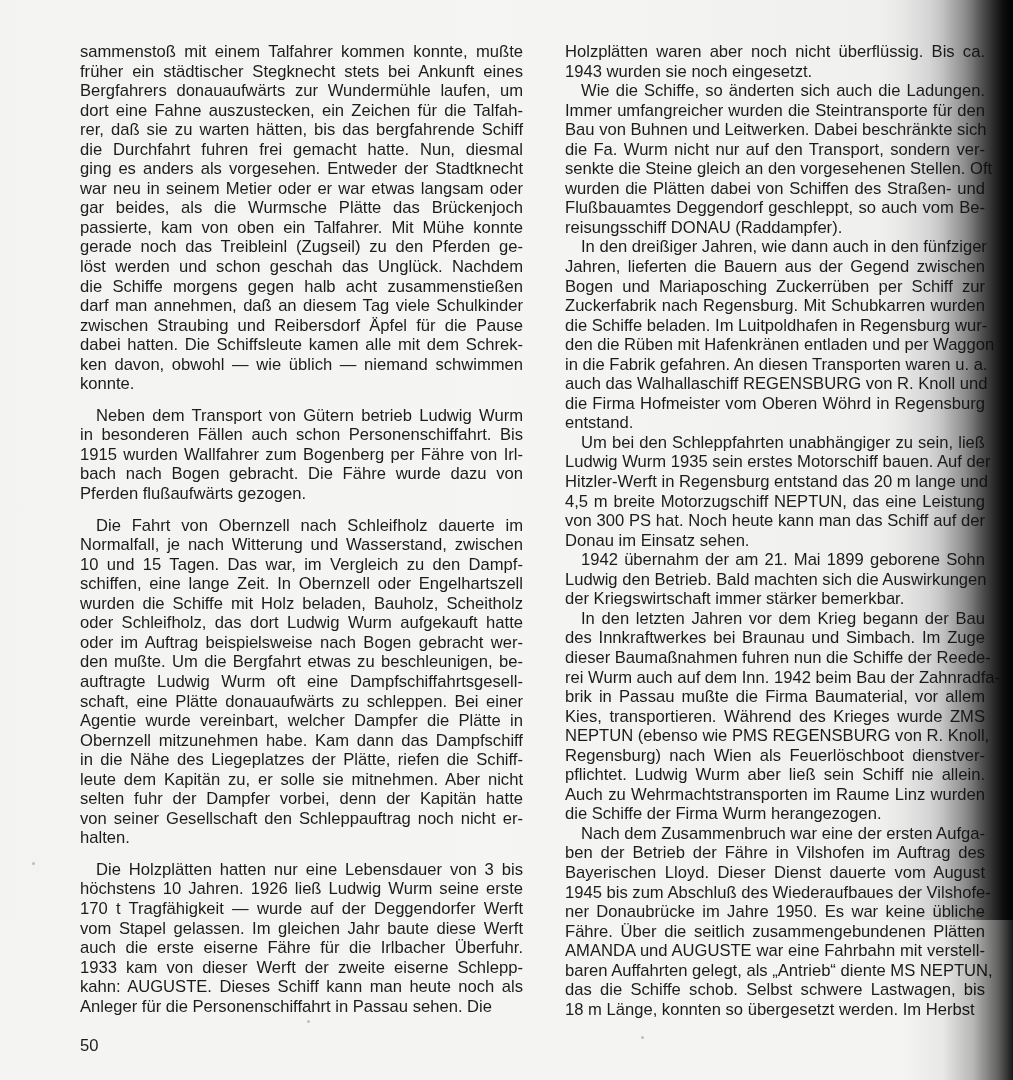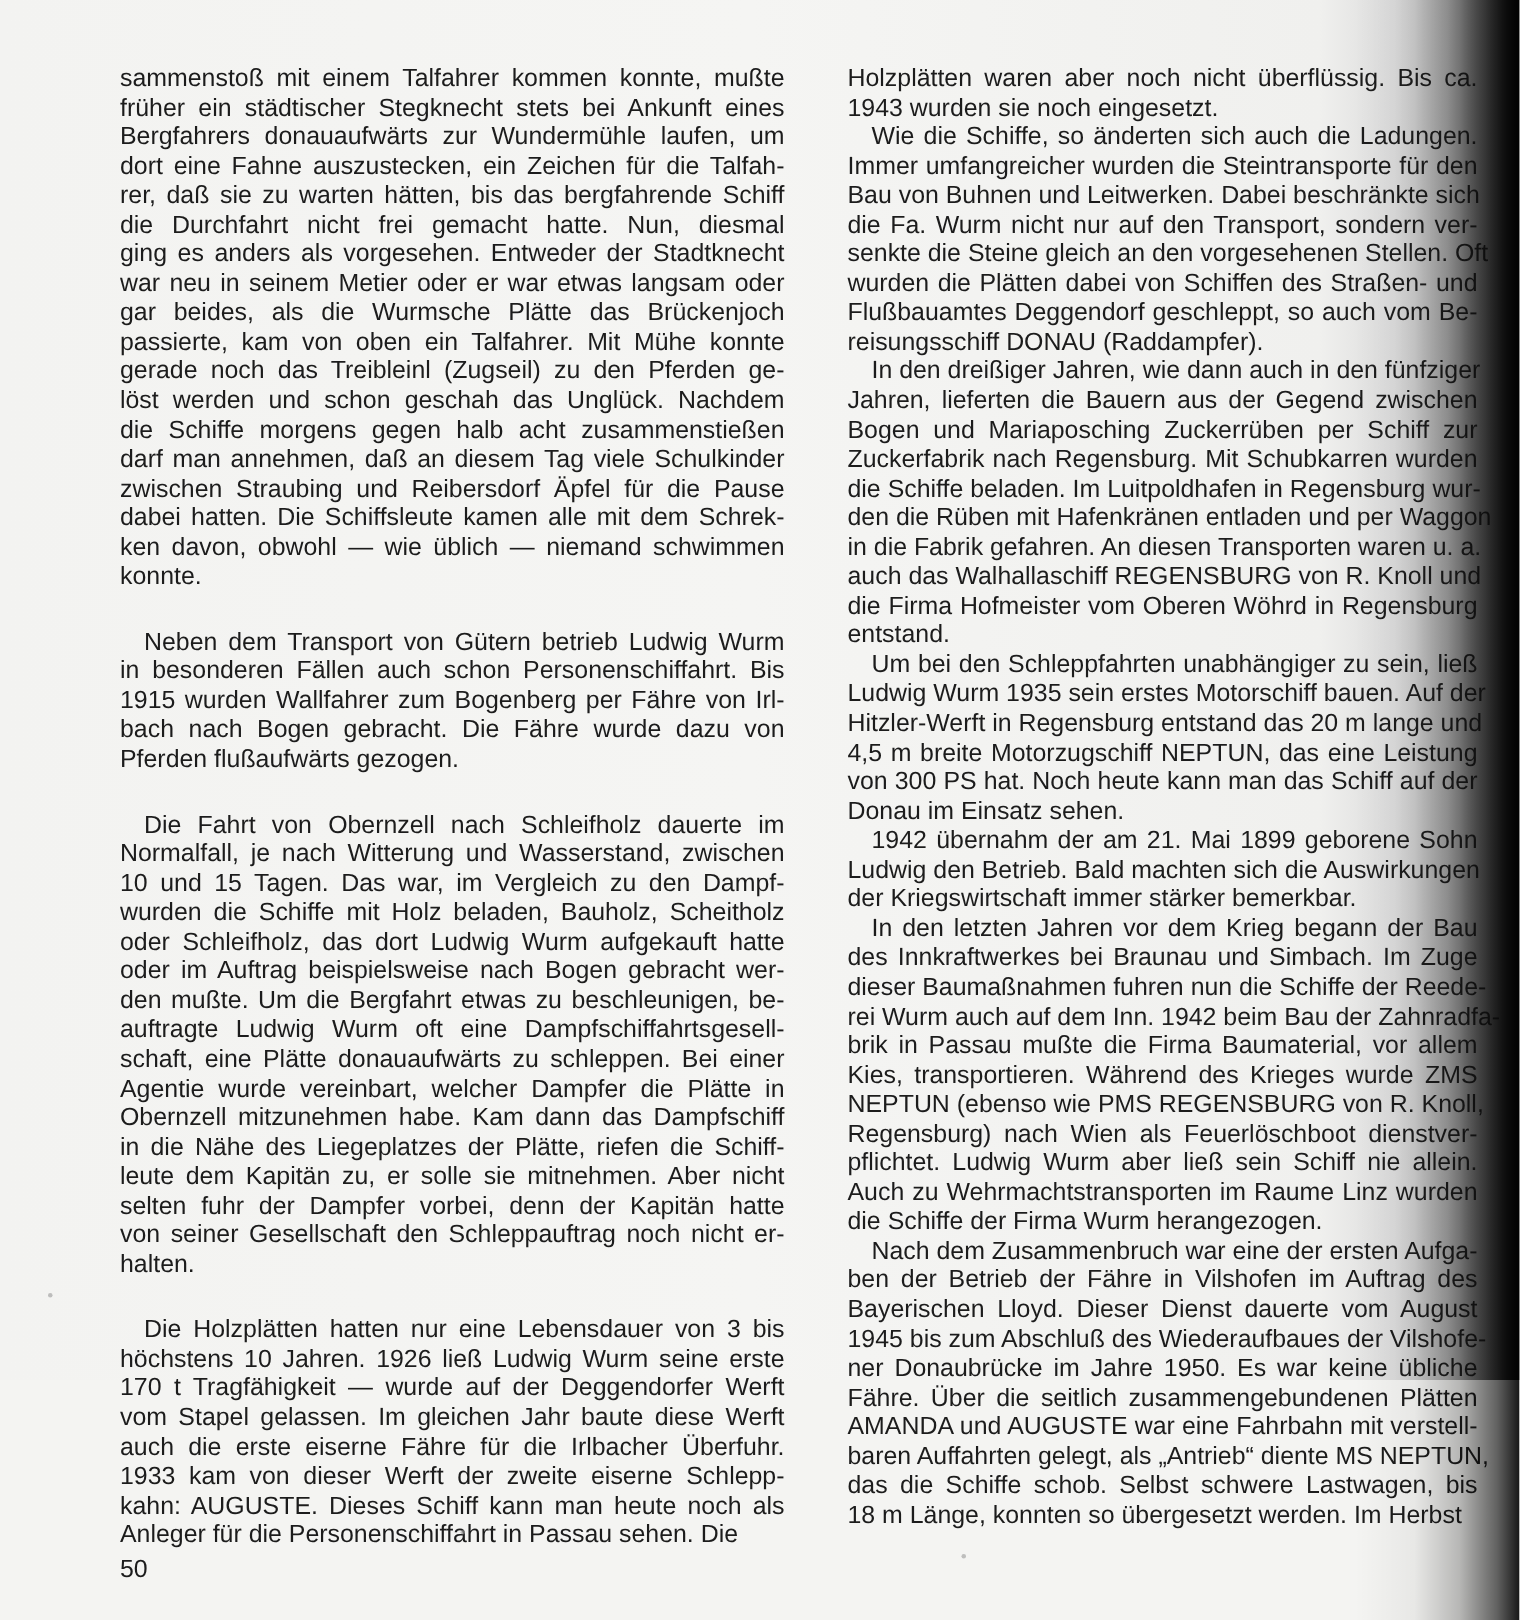--- a/index.html
+++ b/index.html
@@ -38,21 +38,21 @@
       width: 420px;
       top: 42px;
     }
     .para {
       margin: 0;
       text-align: justify;
       text-align-last: left;
       hyphens: none;
     }
     .para.gap {
-      margin-top: 24px;
+      margin-top: 12px;
     }
     .line {
       display: block;
       text-align: justify;
       text-align-last: justify;
       white-space: nowrap;
     }
     .line.last {
       text-align-last: left;
     }
@@ -87,21 +87,21 @@
 
 <div class="page">
 
   <div class="column col-left" id="col-left">
       <div class="para">
         <span class="line">sammenstoß mit einem Talfahrer kommen konnte, mußte</span>
         <span class="line">früher ein städtischer Stegknecht stets bei Ankunft eines</span>
         <span class="line">Bergfahrers donauaufwärts zur Wundermühle laufen, um</span>
         <span class="line">dort eine Fahne auszustecken, ein Zeichen für die Talfah-</span>
         <span class="line">rer, daß sie zu warten hätten, bis das bergfahrende Schiff</span>
-        <span class="line">die Durchfahrt nicht frei gemacht hatte. Nun, diesmal</span>
+        <span class="line">die Durchfahrt fuhren frei gemacht hatte. Nun, diesmal</span>
         <span class="line">ging es anders als vorgesehen. Entweder der Stadtknecht</span>
         <span class="line">war neu in seinem Metier oder er war etwas langsam oder</span>
         <span class="line">gar beides, als die Wurmsche Plätte das Brückenjoch</span>
         <span class="line">passierte, kam von oben ein Talfahrer. Mit Mühe konnte</span>
         <span class="line">gerade noch das Treibleinl (Zugseil) zu den Pferden ge-</span>
         <span class="line">löst werden und schon geschah das Unglück. Nachdem</span>
         <span class="line">die Schiffe morgens gegen halb acht zusammenstießen</span>
         <span class="line">darf man annehmen, daß an diesem Tag viele Schulkinder</span>
         <span class="line">zwischen Straubing und Reibersdorf Äpfel für die Pause</span>
         <span class="line">dabei hatten. Die Schiffsleute kamen alle mit dem Schrek-</span>
@@ -112,20 +112,21 @@
         <span class="line ind">Neben dem Transport von Gütern betrieb Ludwig Wurm</span>
         <span class="line">in besonderen Fällen auch schon Personenschiffahrt. Bis</span>
         <span class="line">1915 wurden Wallfahrer zum Bogenberg per Fähre von Irl-</span>
         <span class="line">bach nach Bogen gebracht. Die Fähre wurde dazu von</span>
         <span class="line last">Pferden flußaufwärts gezogen.</span>
       </div>
       <div class="para gap">
         <span class="line ind">Die Fahrt von Obernzell nach Schleifholz dauerte im</span>
         <span class="line">Normalfall, je nach Witterung und Wasserstand, zwischen</span>
         <span class="line">10 und 15 Tagen. Das war, im Vergleich zu den Dampf-</span>
+        <span class="line">schiffen, eine lange Zeit. In Obernzell oder Engelhartszell</span>
         <span class="line">wurden die Schiffe mit Holz beladen, Bauholz, Scheitholz</span>
         <span class="line">oder Schleifholz, das dort Ludwig Wurm aufgekauft hatte</span>
         <span class="line">oder im Auftrag beispielsweise nach Bogen gebracht wer-</span>
         <span class="line">den mußte. Um die Bergfahrt etwas zu beschleunigen, be-</span>
         <span class="line">auftragte Ludwig Wurm oft eine Dampfschiffahrtsgesell-</span>
         <span class="line">schaft, eine Plätte donauaufwärts zu schleppen. Bei einer</span>
         <span class="line">Agentie wurde vereinbart, welcher Dampfer die Plätte in</span>
         <span class="line">Obernzell mitzunehmen habe. Kam dann das Dampfschiff</span>
         <span class="line">in die Nähe des Liegeplatzes der Plätte, riefen die Schiff-</span>
         <span class="line">leute dem Kapitän zu, er solle sie mitnehmen. Aber nicht</span>

